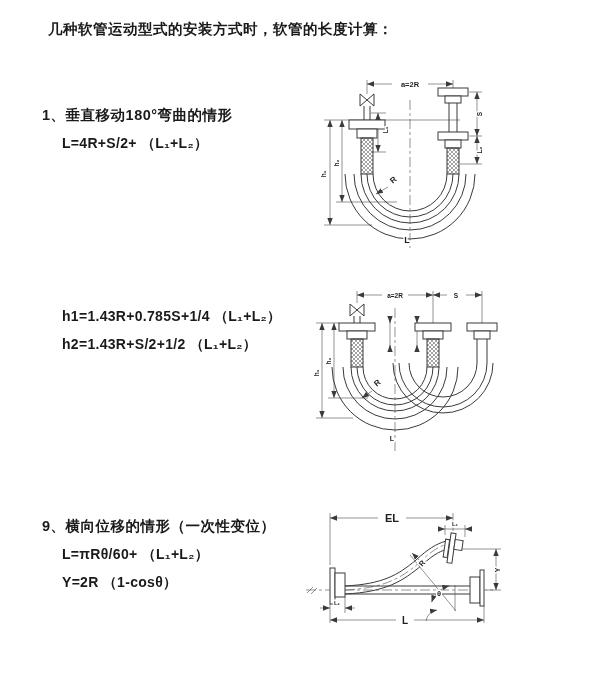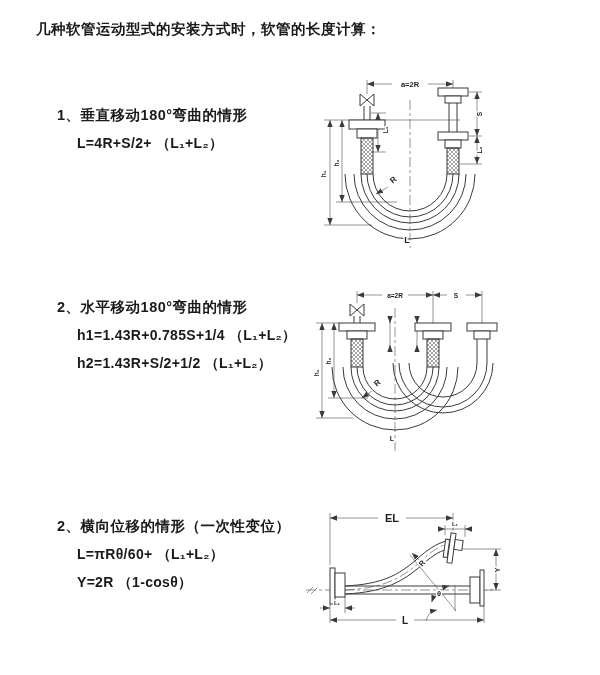--- a/index.html
+++ b/index.html
@@ -1,22 +1,22 @@
 <!DOCTYPE html>
 <html><head>
 <meta charset="utf-8">
 <style>
   html,body{margin:0;padding:0}
   body{
     width:600px;height:675px;position:relative;overflow:hidden;
     background:#ffffff;color:#1a1a1a;
     font-family:"Liberation Sans", sans-serif;
   }
-  .title{position:absolute;left:36px;top:20px;font-size:14.5px;font-weight:600;letter-spacing:.5px}
-  .sec{position:absolute;left:57px;width:300px}
+  .title{position:absolute;left:48px;top:20px;font-size:14.5px;font-weight:600;letter-spacing:.5px}
+  .sec{position:absolute;left:42px;width:300px}
   .sec-heading{font-size:14.5px;font-weight:600;letter-spacing:.5px;margin:0 0 5px 0}
   .formula{font-size:14px;font-weight:600;letter-spacing:.3px;margin:10px 10px 0 20px;white-space:nowrap}
   svg.diag{position:absolute}
   svg text{font-family:"Liberation Sans", sans-serif;fill:#1f1f1f}
   svg .dl{paint-order:stroke;stroke:#ffffff;stroke-width:3px;font-weight:600}
   svg .thin{stroke:#4a4a4a;stroke-width:.6;fill:none}
   svg .main{stroke:#3a3a3a;stroke-width:1;fill:none}
   svg .cl{stroke:#4a4a4a;stroke-width:.6;fill:none;stroke-dasharray:10 3 3 3}
   svg .wfill{fill:#ffffff}
 </style>
@@ -24,27 +24,26 @@
 <body>
 
 <div class="title">几种软管运动型式的安装方式时，软管的长度计算：</div>
 
 <section class="sec" style="top:106px">
   <div class="sec-heading">1、垂直移动180°弯曲的情形</div>
   <div class="formula">L=4R+S/2+ （L₁+L₂）</div>
 </section>
 
 <section class="sec" style="top:298px">
-  <div class="sec-heading">2、水平移动180°弯曲的情形</div>
   <div class="formula">h1=1.43R+0.785S+1/4 （L₁+L₂）</div>
   <div class="formula">h2=1.43R+S/2+1/2 （L₁+L₂）</div>
 </section>
 
 <section class="sec" style="top:517px">
-  <div class="sec-heading">2、横向位移的情形（一次性变位）</div>
+  <div class="sec-heading">9、横向位移的情形（一次性变位）</div>
   <div class="formula">L=πRθ/60+ （L₁+L₂）</div>
   <div class="formula">Y=2R （1-cosθ）</div>
 </section>
 
 <svg class="diag" style="left:312px;top:68px" width="272" height="195" viewBox="0 0 272 195">
   <defs>
     <marker id="ar" viewBox="0 0 8 8" refX="8" refY="4" markerWidth="7" markerHeight="7" markerUnits="userSpaceOnUse" orient="auto-start-reverse">
       <path d="M0,0.9 L8,4 L0,7.1 Z" fill="#3a3a3a"></path>
     </marker>
     <pattern id="hatch" width="4" height="4" patternUnits="userSpaceOnUse">

